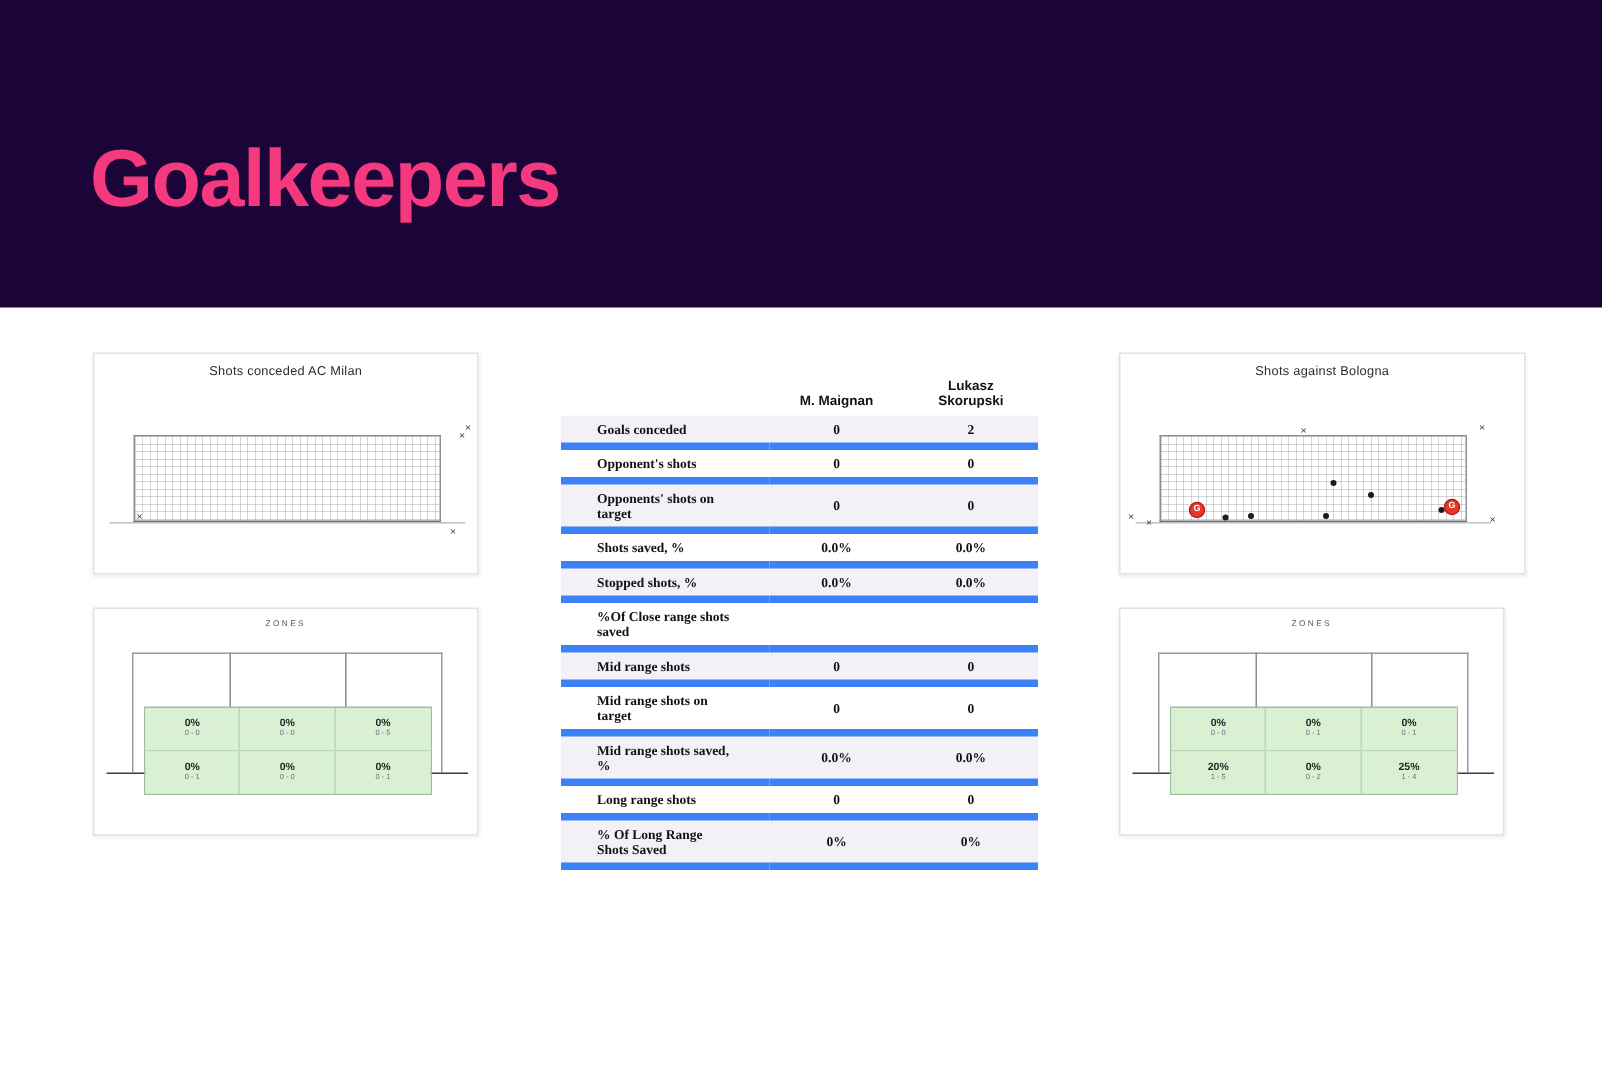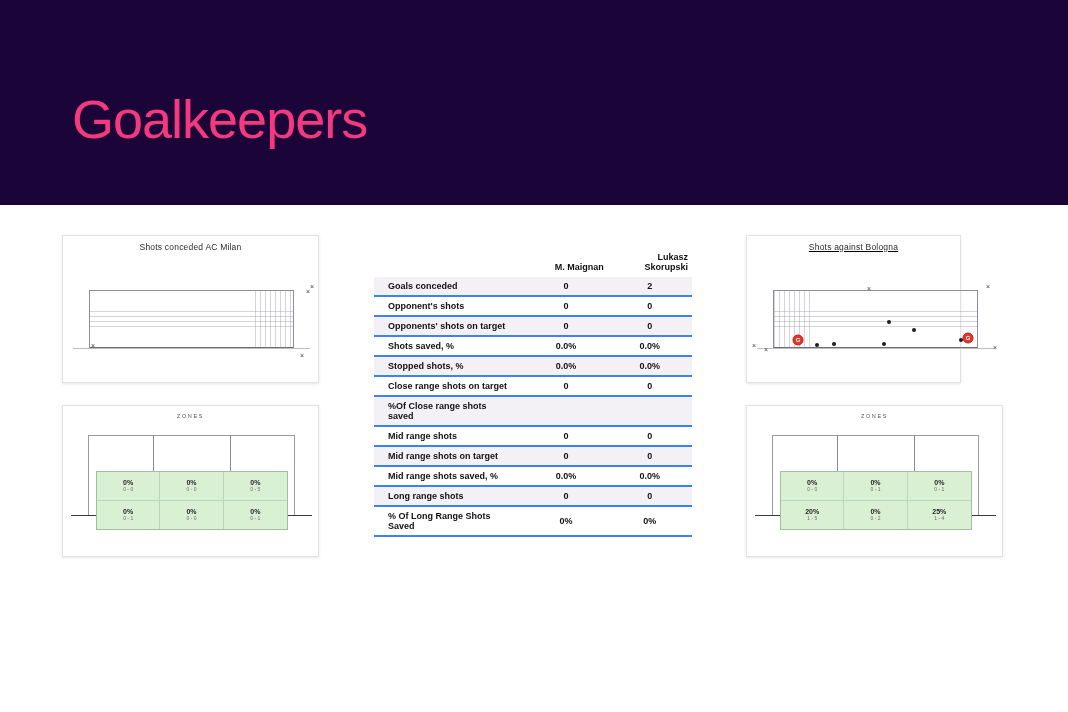--- a/index.html
+++ b/index.html
@@ -16,24 +16,24 @@
   }
   .header-band {
     position: absolute;
     left: 0; top: 0;
     width: 1068px;
     height: 205px;
     background: #1b0438;
   }
   .header-title {
     position: absolute;
-    left: 72px;
+    left: 60px;
     top: 92px;
     font-size: 54px;
-    font-weight: normal;
+    font-weight: bold;
     color: #f4397f;
     letter-spacing: -1px;
     line-height: 1;
   }
 
   
   .panel {
     position: absolute;
     background: #ffffff;
     border: 1px solid #e2e2e2;
@@ -163,34 +163,35 @@
     left: 374px;
     top: 250px;
     width: 318px;
     border-collapse: collapse;
     font-size: 9px;
   }
   .stats th {
     font-size: 9px;
     font-weight: bold;
     color: #111;
-    text-align: right;
+    text-align: center;
     vertical-align: bottom;
     padding: 2px 4px 4px 4px;
     background: #ffffff;
     line-height: 1.15;
   }
   .stats th.label-col {
     text-align: left;
     width: 166px;
   }
   .stats td {
-    padding: 4px 14px;
+    padding: 4px 24px;
     color: #111;
-    border-bottom: 2px solid #3b82f6;
+    border-bottom: 5px solid #3b82f6;
+    font-family: Liberation Serif, serif;
   }
   .stats td.label {
     text-align: left;
     font-weight: bold;
     width: 166px;
   }
   .stats td.val {
     text-align: center;
     font-weight: bold;
     width: 76px;
@@ -247,21 +248,21 @@
         <span class="zone-sub">0 - 0</span>
       </div>
       <div class="zone-cell">
         <span class="zone-pct">0%</span>
         <span class="zone-sub">0 - 1</span>
       </div>
     </div>
   </div>
 </div>
 
-<div class="panel" style="left:746px; top:235px; width:215px; height:148px;text-decoration:underline;">
+<div class="panel" style="left:746px; top:235px; width:271px; height:148px;">
   <div class="panel-title">Shots against Bologna</div>
   <div class="goal-area">
     <div class="goal-frame" style="left:26px; top:38px; width:205px; height:58px;"></div>
     <div class="ground-line" style="left:10px; top:96px; width:237px;"></div>
 
     <span class="shot" style="left:122px; top:36px;">×</span>
     <span class="shot" style="left:241px; top:34px;">×</span>
     <span class="shot" style="left:7px; top:93px;">×</span>
     <span class="shot" style="left:19px; top:97px;">×</span>
     <span class="shot" style="left:248px; top:95px;">×</span>
@@ -349,25 +350,20 @@
       <td class="label">Shots saved, %</td>
       <td class="val">0.0%</td>
       <td class="val">0.0%</td>
     </tr>
     <tr>
       <td class="label">Stopped shots, %</td>
       <td class="val">0.0%</td>
       <td class="val">0.0%</td>
     </tr>
     <tr>
-      <td class="label">Close range shots on target</td>
-      <td class="val">0</td>
-      <td class="val">0</td>
-    </tr>
-    <tr>
       <td class="label">%Of Close range shots saved</td>
       <td class="val"></td>
       <td class="val"></td>
     </tr>
     <tr>
       <td class="label">Mid range shots</td>
       <td class="val">0</td>
       <td class="val">0</td>
     </tr>
     <tr>

